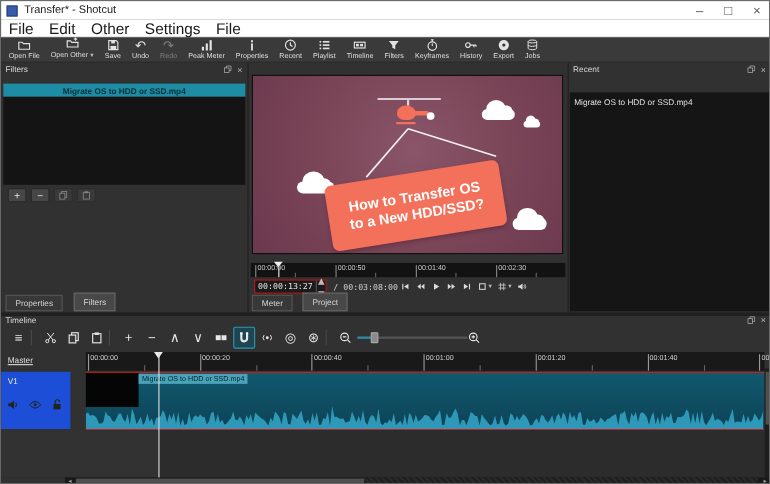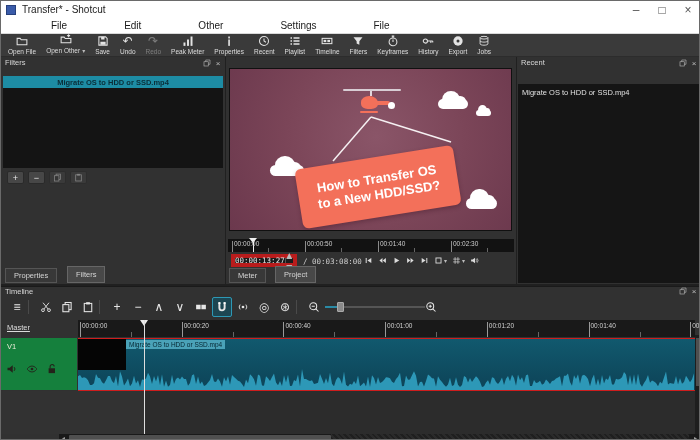--- a/index.html
+++ b/index.html
@@ -11,21 +11,21 @@
   .dots{background-image:radial-gradient(rgba(255,255,255,.055) 1px,transparent 1px);background-size:5px 5px;}
   
   .titlebar{left:0;top:0;width:700px;height:17px;background:#fff;display:flex;align-items:center;}
   .app-ico{width:10px;height:10px;background:#3a5ba9;margin:0 6px 0 5px;border:1px solid #27407c;}
   .wtitle{font-size:10px;color:#222;}
   .wctrls{position:absolute;right:0;top:0;height:17px;display:flex;}
   .wbtn{width:26px;height:17px;display:flex;align-items:center;justify-content:center;
         font-size:10px;color:#555;cursor:default;}
   .menubar{left:0;top:17px;width:700px;height:16px;background:#fff;display:flex;align-items:center;
            border-bottom:1px solid #d9d9d9;}
-  .menu-item{font-size:10px;color:#1a1a1a;padding:0 7px;height:16px;display:flex;align-items:center;margin-left:43px;}
+  .menu-item{font-size:14px;color:#1a1a1a;padding:0 7px;height:16px;display:flex;align-items:center;}
   .menu-item::first-letter{text-decoration:underline;}
   
   .toolbar{left:0;top:33px;width:700px;height:23px;background:#3a3a3a;display:flex;align-items:center;
            padding-left:2px;border-bottom:1px solid #2c2c2c;}
   .tbtn{display:flex;flex-direction:column;align-items:center;justify-content:center;
         padding:0 5px;height:23px;color:#e3e3e3;}
   .tbtn .ic{height:13px;display:flex;align-items:center;justify-content:center;color:#e3e3e3;}
   .tbtn .ic svg{width:12px;height:12px;display:block;}
   .tbtn .lbl{font-size:6.5px;color:#dedede;white-space:nowrap;line-height:8px;display:flex;align-items:center;gap:1px;}
   .tbtn.disabled{opacity:.4;}
@@ -66,21 +66,21 @@
         transform:rotate(-9deg);display:flex;flex-direction:column;align-items:center;justify-content:center;
         box-shadow:0 2px 4px rgba(60,20,35,.35);}
   .sign div{color:#fff;font-weight:bold;font-size:13px;line-height:16px;white-space:nowrap;}
   .pruler{left:2px;top:182px;width:286px;height:13px;background:#121212;}
   .ptick{position:absolute;bottom:0;width:1px;height:11px;background:#8a8a8a;}
   .ptick.minor{height:4px;background:#666;}
   .ptlabel{position:absolute;top:1px;font-size:6.5px;color:#cdcdcd;white-space:nowrap;}
   .ppb{position:absolute;top:-1px;width:0;height:0;border:4px solid transparent;border-top:5px solid #f0f0f0;}
   .ppl{position:absolute;top:0;width:1px;height:13px;background:#f0f0f0;}
   .timerow{left:0;top:197px;width:290px;height:14px;}
-  .spin{position:absolute;left:5px;top:0;width:66px;height:13px;background:#1b1b1b;border:4px solid #b91c1c;
+  .spin{position:absolute;left:5px;top:0;width:66px;height:13px;background:#1b1b1b;border:1px solid #b91c1c;
         display:flex;align-items:center;}
   .spin .val{flex:1;text-align:center;font-family:"DejaVu Sans Mono",monospace;font-size:7.5px;color:#e6e6e6;}
   .spin .arrows{width:9px;height:100%;border-left:1px solid #555;display:flex;flex-direction:column;
         align-items:center;justify-content:center;font-size:5px;color:#bbb;line-height:4px;}
   .total{position:absolute;left:77px;top:3px;font-family:"DejaVu Sans Mono",monospace;font-size:7.5px;color:#cfcfcf;}
   .transport{position:absolute;left:138px;top:0;height:13px;display:flex;align-items:center;gap:5px;color:#dcdcdc;}
   .transport .tpb{display:flex;align-items:center;}
   .transport svg{width:9px;height:9px;display:block;}
   .caret{font-size:6px;color:#bbb;margin-left:1px;}
   
@@ -98,21 +98,21 @@
   .titem.active{border:1px solid #2d98b5;background:#1d4652;border-radius:2px;}
   .tsep{position:absolute;top:3px;width:1px;height:14px;background:#4a4a4a;}
   .zslider .track{position:absolute;left:0;top:9px;width:100px;height:2px;background:#555;}
   .zslider .fill{position:absolute;left:0;top:9px;width:14px;height:2px;background:#2a8aa5;}
   .zslider .handle{position:absolute;left:12px;top:5px;width:7px;height:10px;background:#8a8a8a;border:1px solid #aaa;border-radius:1px;}
   .truler{position:absolute;left:77px;top:33px;width:617px;height:17px;background:#191919;}
   .rtick{position:absolute;bottom:0;width:1px;height:15px;background:#9a9a9a;}
   .rtick.minor{height:5px;background:#666;}
   .rtlabel{position:absolute;top:2px;font-size:6.5px;color:#d2d2d2;white-space:nowrap;}
   .master{position:absolute;left:6px;top:36px;font-size:7.5px;color:#dcdcdc;text-decoration:underline;}
-  .v1head{position:absolute;left:0;top:51px;width:76px;height:52px;background:#15803d;}
+  .v1head{position:absolute;left:0;top:51px;width:63px;height:52px;background:#1d4ed8;}
   .v1label{position:absolute;left:6px;top:4px;font-size:7.5px;color:#ecec d8;color:#ececd8;}
   .thico{position:absolute;top:23px;width:13px;height:13px;color:#23231a;}
   .thico svg{width:12px;height:12px;}
   .clip{position:absolute;left:77px;top:51px;width:617px;height:53px;
         background:linear-gradient(#11596e,#0d4357);border-top:1.5px solid #cf1d1d;border-bottom:1.5px solid #cf1d1d;}
   .thumb{position:absolute;left:0;top:0;width:48px;height:31px;background:#050505;}
   .chip{position:absolute;left:48px;top:1px;height:9px;background:#4aa2b8;display:flex;align-items:center;
         padding:0 3px;font-size:6.5px;color:#052530;white-space:nowrap;}
   .wave{position:absolute;left:0;top:27px;width:616px;height:24px;}
   .below{position:absolute;left:0;top:104px;width:694px;height:43px;background:#2c2c2c;}

